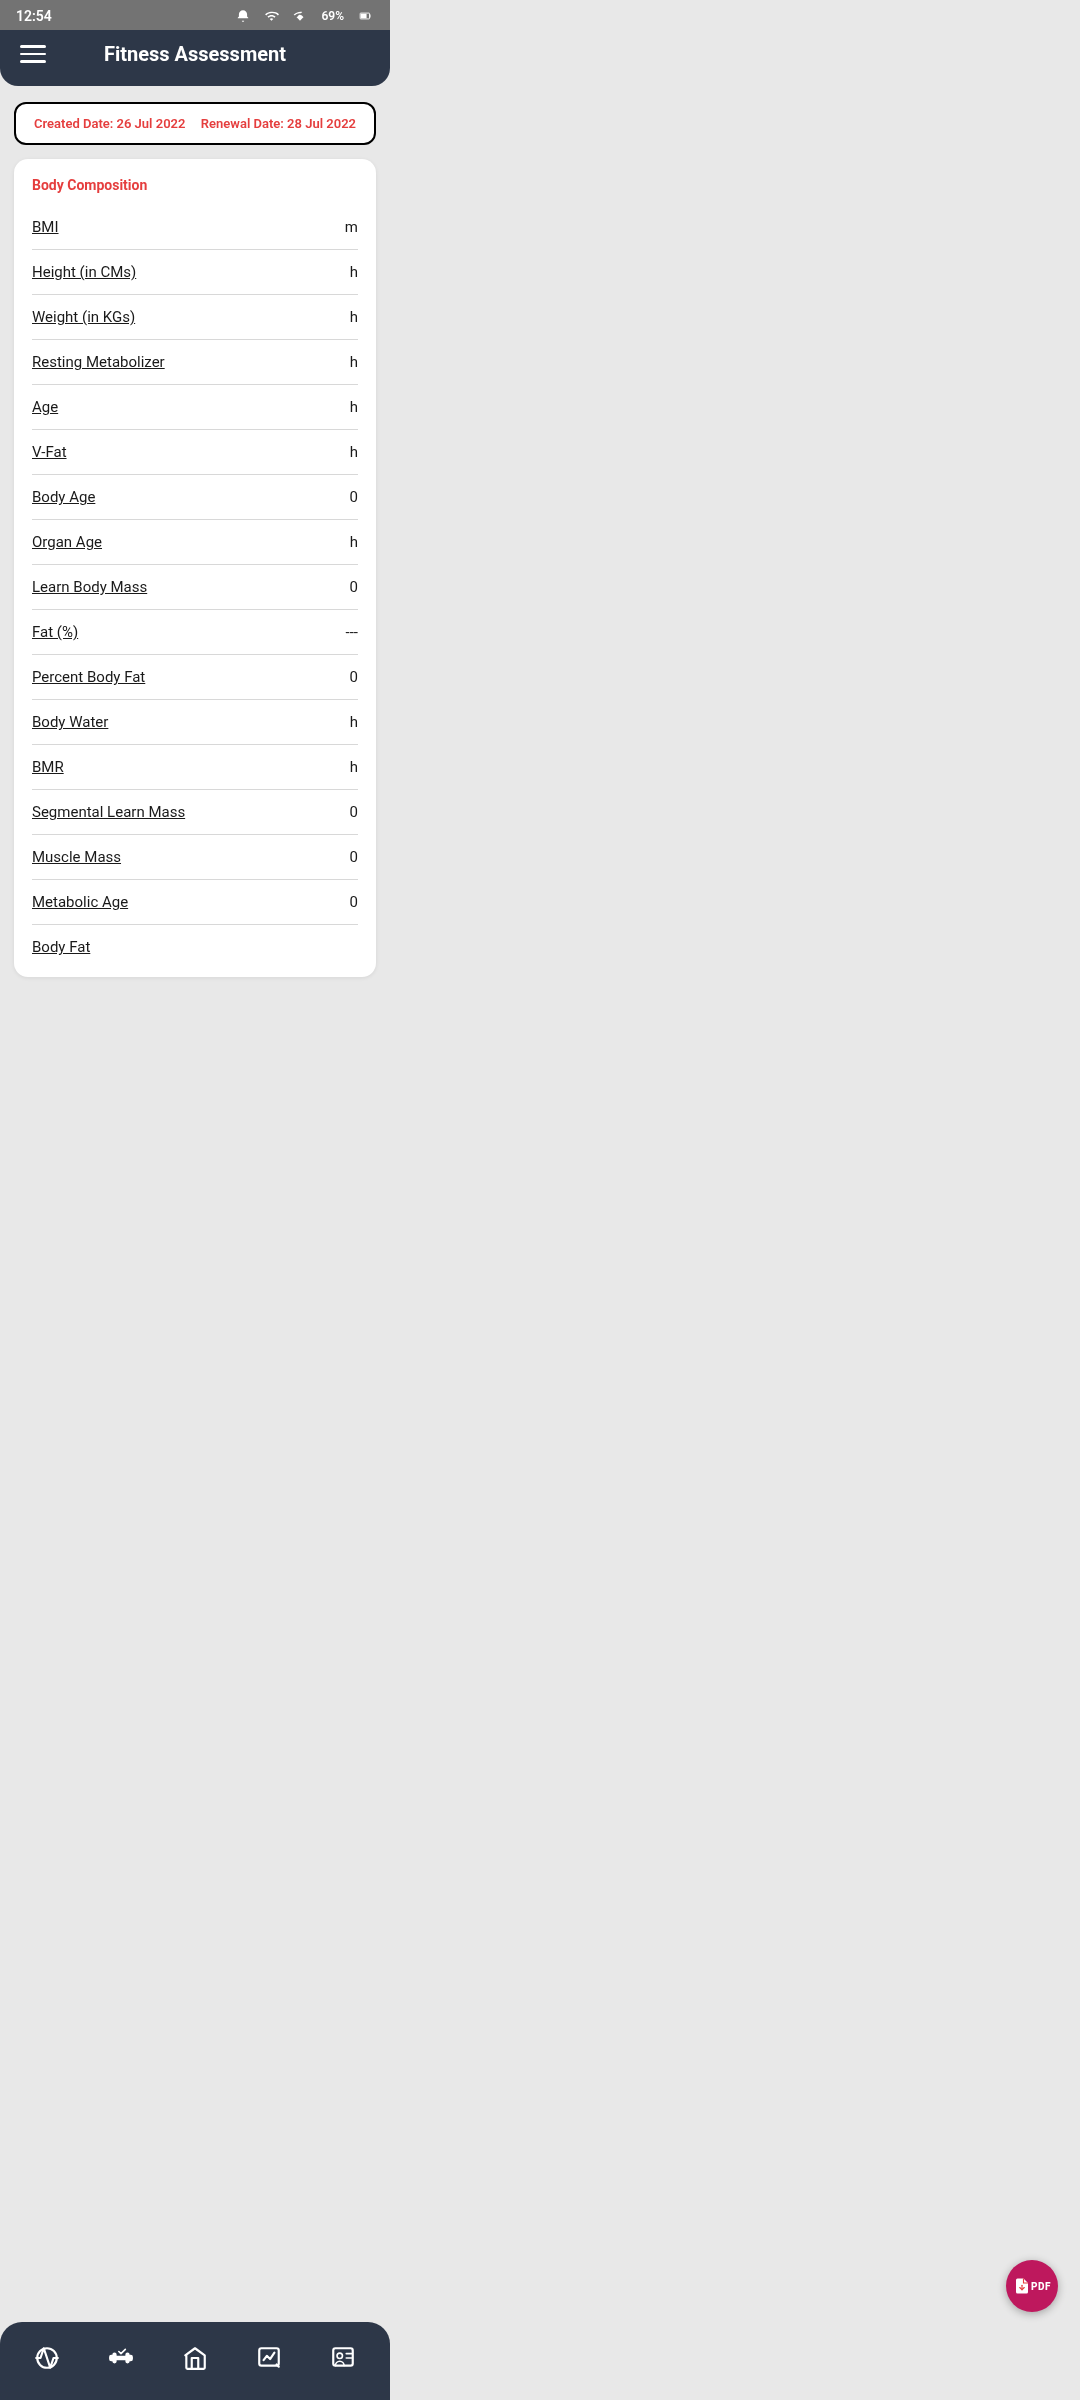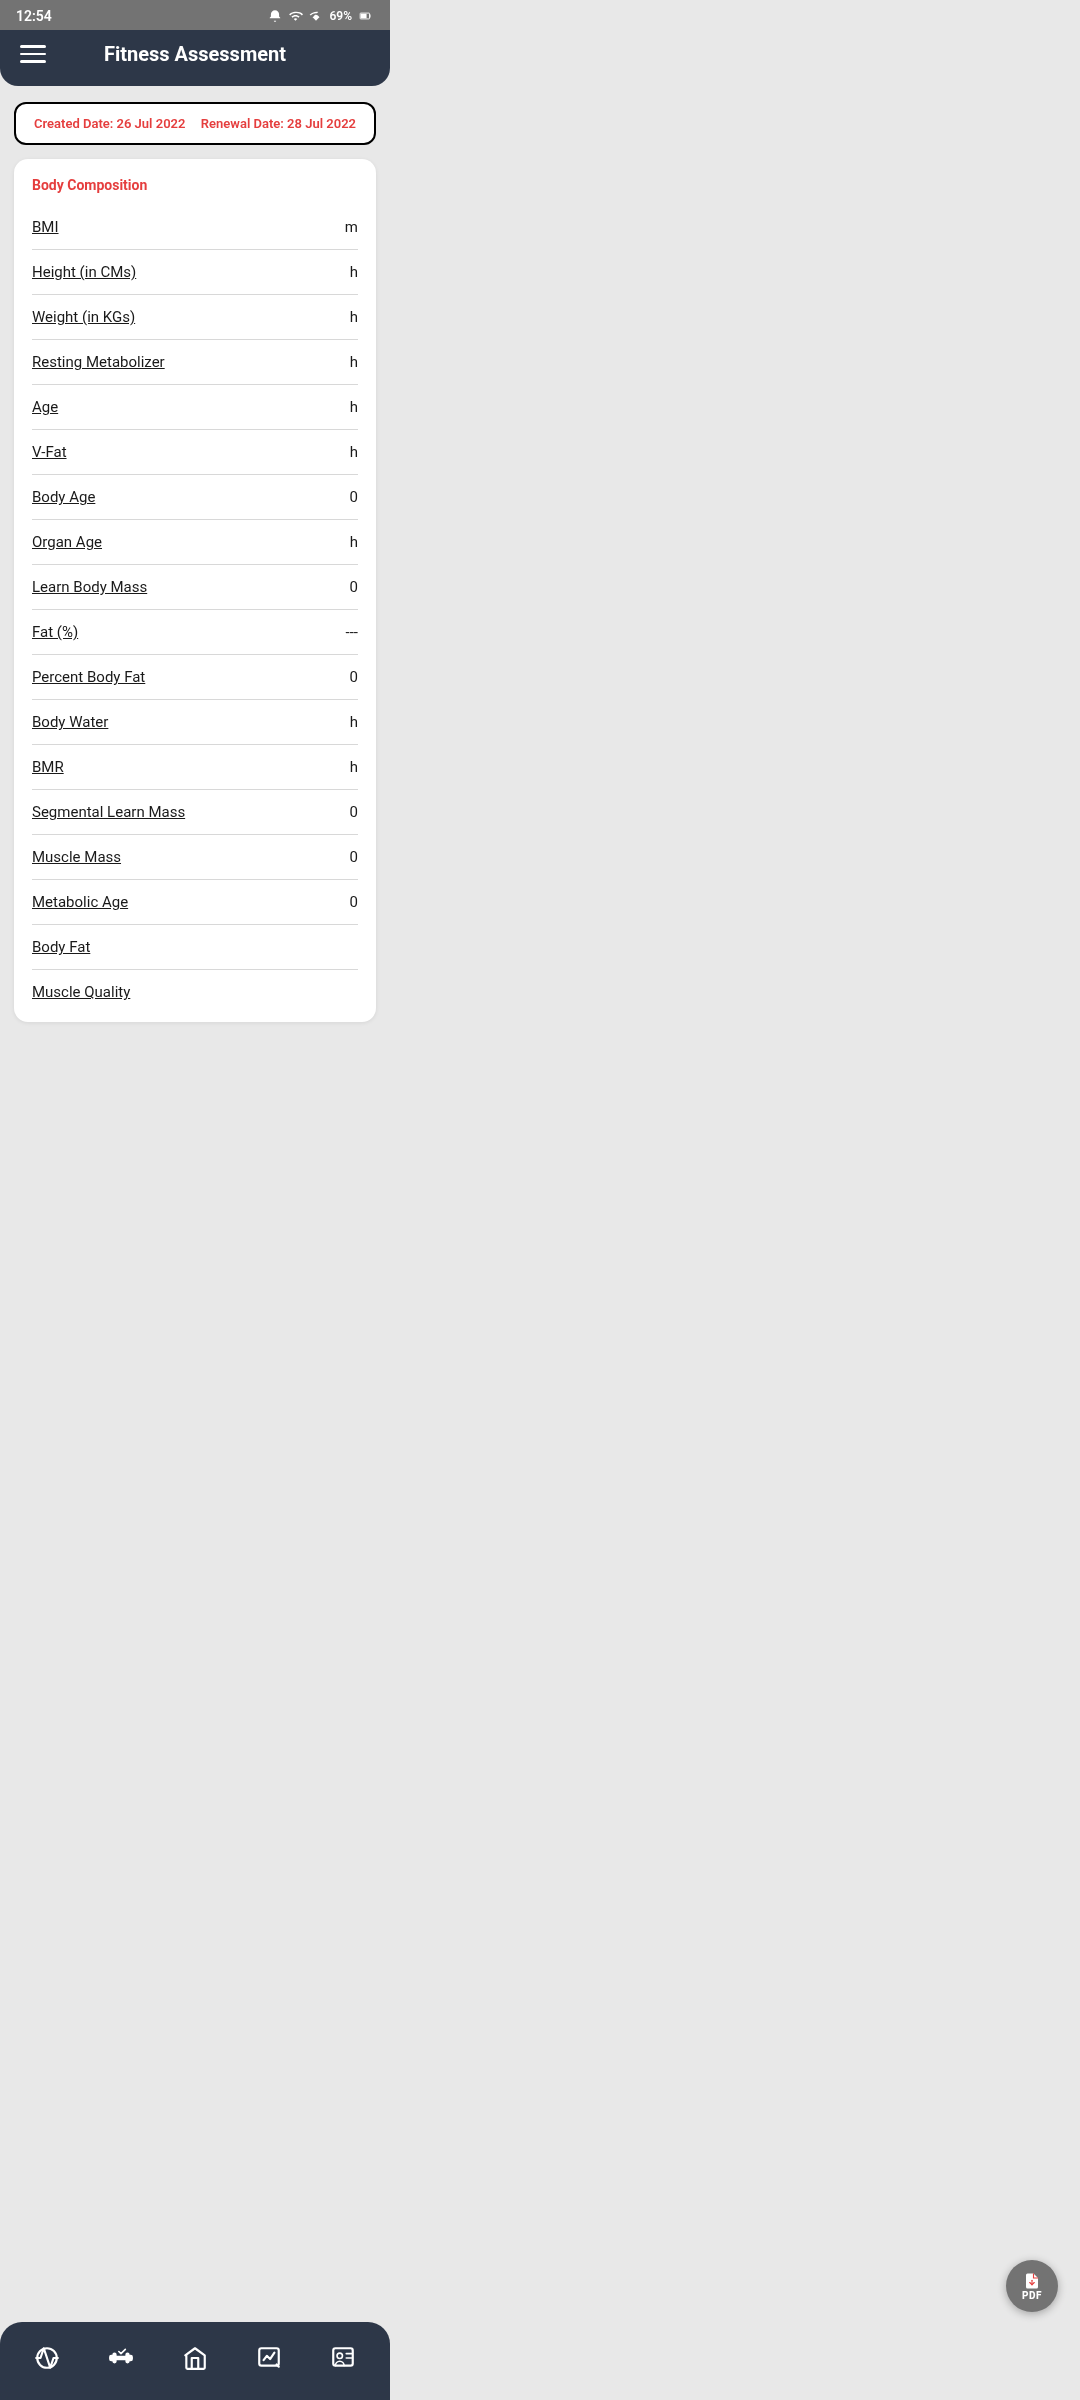--- a/index.html
+++ b/index.html
@@ -19,21 +19,21 @@
       justify-content: space-between;
       align-items: center;
       padding: 8px 16px 6px;
       color: white;
       font-size: 14px;
       font-weight: 600;
     }
     .status-right {
       display: flex;
       align-items: flex-end;
-      gap: 6px;
+      gap: 14px;
       font-size: 12px;
     }
 
     
     .header {
       background: #2d3748;
       display: flex;
       align-items: center;
       padding: 12px 20px 20px;
       border-radius: 0 0 18px 18px;
@@ -139,31 +139,31 @@
       height: 44px;
     }
 
     
     .pdf-fab {
       position: fixed;
       bottom: 88px;
       right: 22px;
       width: 52px;
       height: 52px;
-      background: #737373;
+      background: #be185d;
       border-radius: 50%;
       display: flex;
       align-items: center;
       justify-content: center;
       color: white;
       font-size: 11px;
       font-weight: 700;
       cursor: pointer;
       box-shadow: 0 2px 8px rgba(0,0,0,0.3);
-      flex-direction: column;
+      flex-direction: row;
     }
 
     
     .nav-svg {
       width: 26px;
       height: 26px;
       fill: none;
       stroke: white;
       stroke-width: 2;
       stroke-linecap: round;
@@ -278,24 +278,20 @@
       <span class="metric-value">0</span>
     </div>
     <div class="metric-row">
       <span class="metric-label">Metabolic Age</span>
       <span class="metric-value">0</span>
     </div>
     <div class="metric-row">
       <span class="metric-label">Body Fat</span>
       <span class="metric-value"></span>
     </div>
-    <div class="metric-row">
-      <span class="metric-label">Muscle Quality</span>
-      <span class="metric-value"></span>
-    </div>
   </div>
 
 </div>
 
 <div class="pdf-fab">
   <svg width="18" height="18" viewBox="0 0 24 24" fill="white">
     <path d="M14 2H6a2 2 0 0 0-2 2v16a2 2 0 0 0 2 2h12a2 2 0 0 0 2-2V8z"></path>
     <polyline points="14 2 14 8 20 8" fill="none" stroke="#e53e3e" stroke-width="1.5"></polyline>
     <line x1="12" y1="11" x2="12" y2="17" stroke="#e53e3e" stroke-width="1.5" stroke-linecap="round"></line>
     <polyline points="9 14 12 17 15 14" fill="none" stroke="#e53e3e" stroke-width="1.5" stroke-linecap="round"></polyline>

